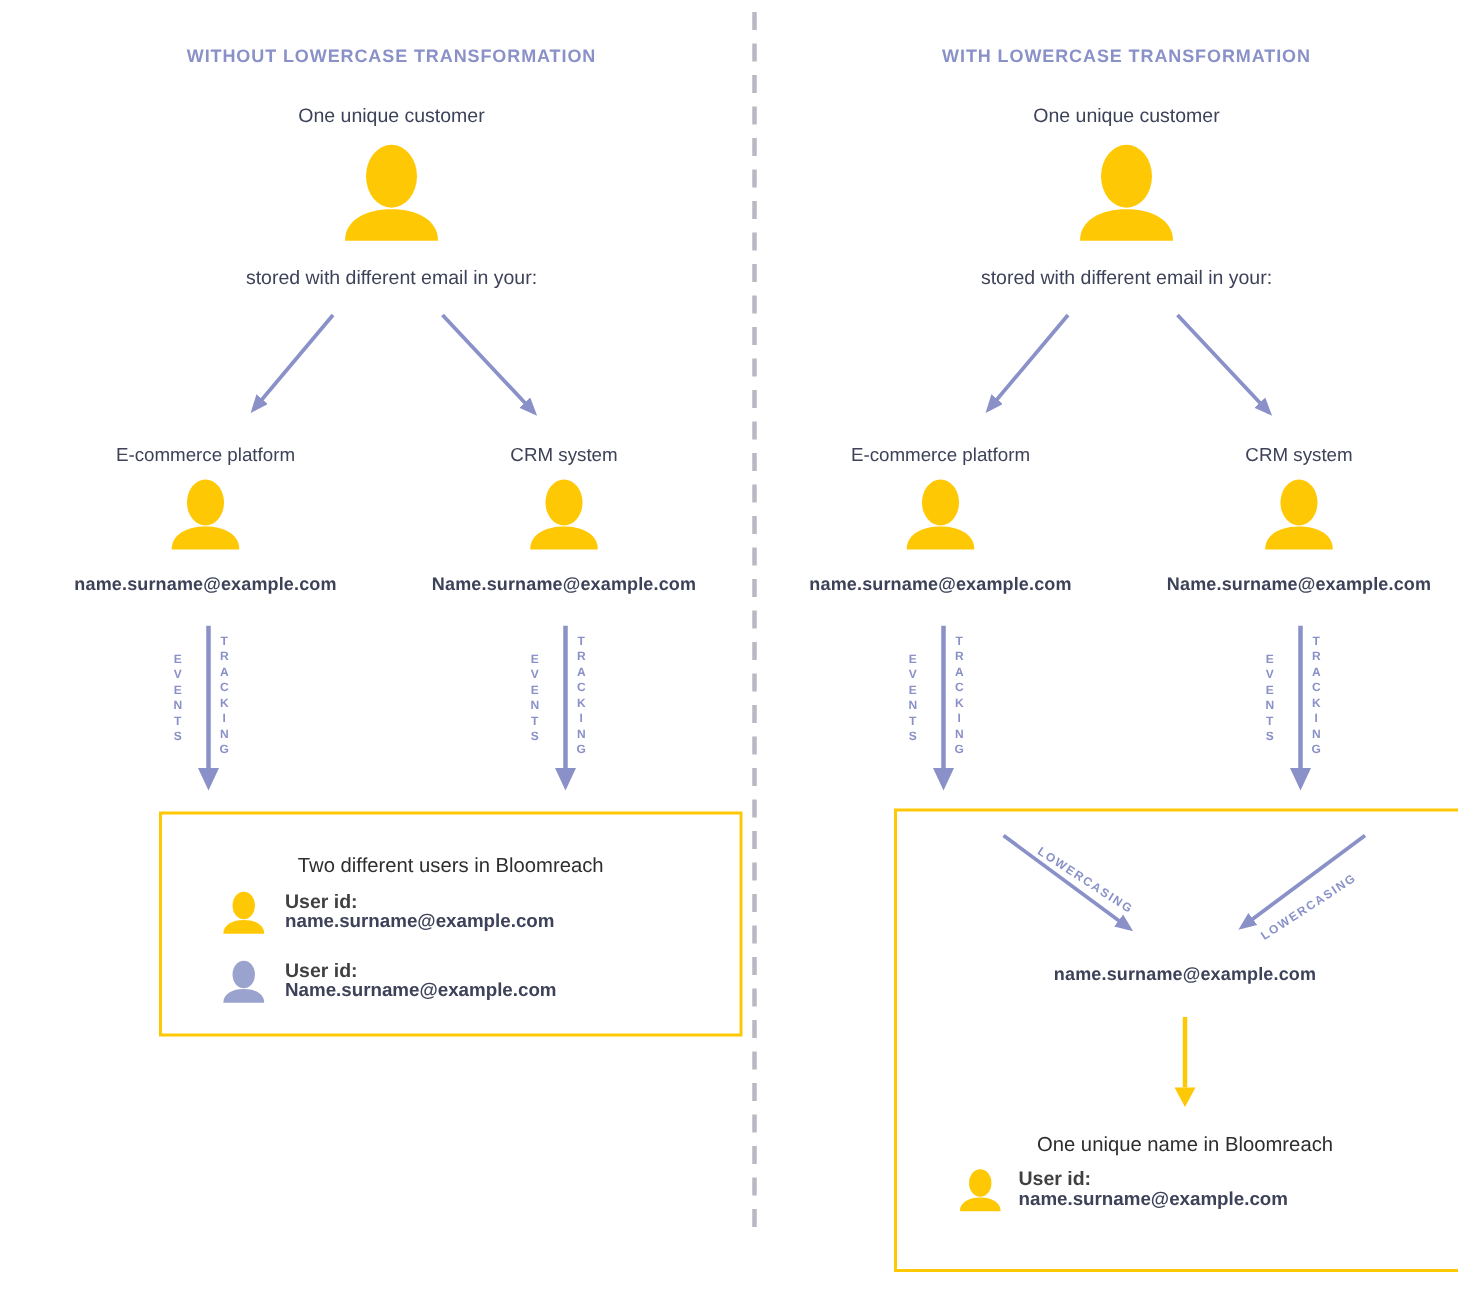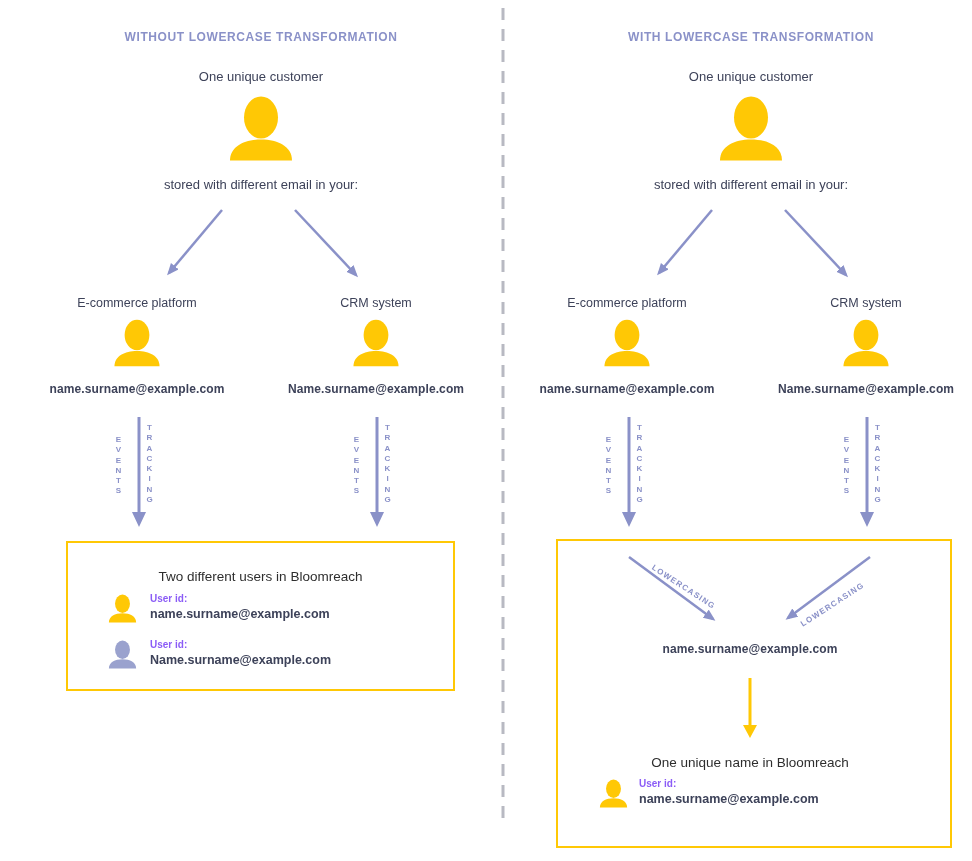--- a/index.html
+++ b/index.html
@@ -31,24 +31,24 @@
     font-size:8px; font-weight:700; letter-spacing:1.3px;
     color:#8a91c8; white-space:nowrap;
   }
 
   .events-group { position:absolute; width:46px; height:112px; }
   .events-group svg { position:absolute; left:17px; top:0; }
   .events-group .w-events   { left:0;  top:18px; }
   .events-group .w-tracking { left:31px; top:6px; }
 
   .result-box {
-    position:absolute; border:2px solid #ffc805; background:#ffffff;
+    position:absolute; border:2px solid #ffc805; background:#ffffff;margin-left:40px;
   }
   .box-caption { font-size:13.5px; font-weight:400; color:#2e2e2e; }
-  .userid-label { font-size:10px; font-weight:700; color:#8b5cf6; }
+  .userid-label { font-size:13px; font-weight:700; color:#404040; }
   .userid-email { font-size:12.5px; font-weight:700; color:#3d4259; }
 
   .lowercasing-label {
     position:absolute; font-size:8px; font-weight:700; letter-spacing:1.2px;
     color:#8a91c8; white-space:nowrap; transform-origin:0 0;
   }
   .rot-left  { transform:rotate(33deg); }
   .rot-right { transform:rotate(-33deg); }
 
   svg.decor { pointer-events:none; }

